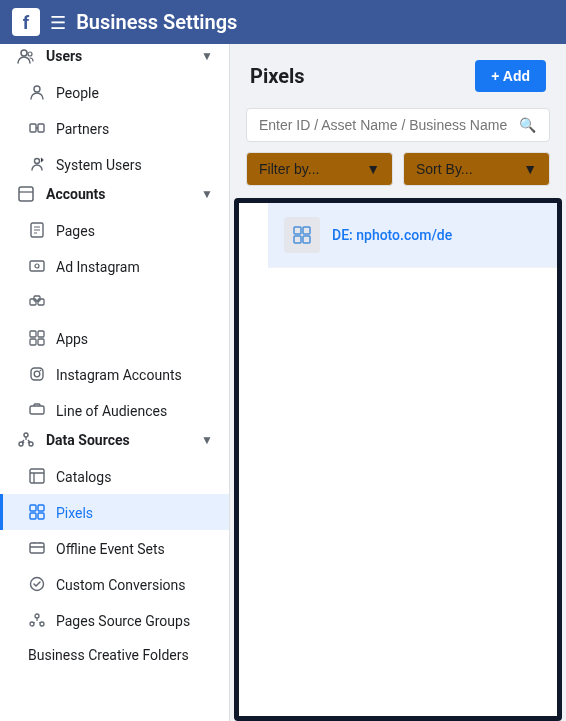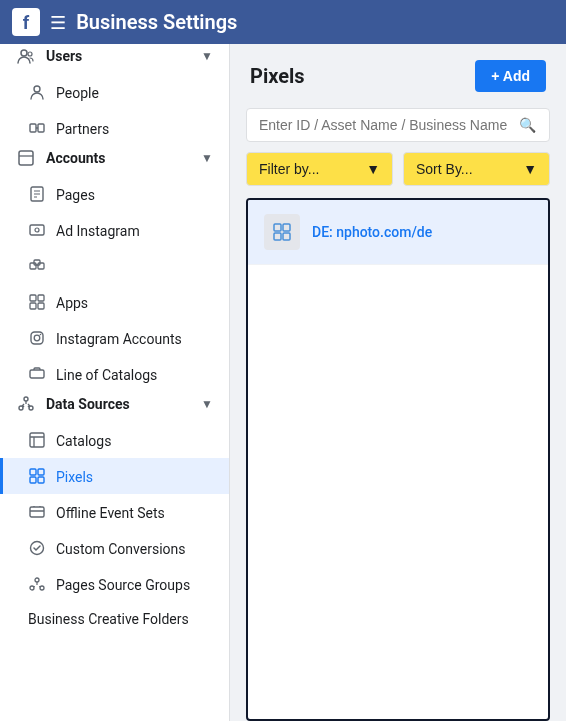--- a/index.html
+++ b/index.html
@@ -169,41 +169,42 @@
       color: #606770;
       background: transparent;
     }
     .search-icon { color: #8a8d91; font-size: 14px; }
 
     .filter-row {
       display: flex;
       gap: 10px;
     }
     .filter-btn {
-      background: #fde047;
+      background: #a16207;
       border: 1px solid #dddfe2;
       border-radius: 4px;
       padding: 8px 12px;
       font-size: 14px;
       color: #1c1e21;
       cursor: pointer;
       display: flex;
       align-items: flex-end;
       gap: 8px;
       flex: 1;
       justify-content: space-between;
     }
 
     .content-area {
       flex: 1;
-      margin: 0 16px;
+      margin: 0 4px;
       background: #fff;
       border-radius: 4px;
-      border: 2px solid #0f172a;
+      border: 5px solid #0f172a;
       overflow-y: auto;
+      padding-left: 29px;
     }
 
     .list-item-row {
       display: flex;
       align-items: center;
       gap: 12px;
       padding: 14px 16px;
       border-bottom: 1px solid #f0f2f5;
       background: #e8f0fe;
       cursor: pointer;
@@ -265,20 +266,30 @@
     </div>
     <div class="sidebar-item">
       <div class="sidebar-item-icon">
         <svg width="16" height="16" viewBox="0 0 16 16">
             <rect x="1" y="4" width="6" height="8" rx="1" stroke="#606770" stroke-width="1.4" fill="none"></rect>
             <rect x="9" y="4" width="6" height="8" rx="1" stroke="#606770" stroke-width="1.4" fill="none"></rect>
             <path d="M7 8h2" stroke="#606770" stroke-width="1.4"></path>
           </svg>
       </div>
       <span class="sidebar-item-label">Partners</span>
+    </div>
+    <div class="sidebar-item">
+      <div class="sidebar-item-icon">
+        <svg width="16" height="16" viewBox="0 0 16 16">
+            <circle cx="8" cy="5" r="2.5" stroke="#606770" stroke-width="1.4" fill="none"></circle>
+            <path d="M3 14c0-2.761 2.239-5 5-5s5 2.239 5 5" stroke="#606770" stroke-width="1.4" fill="none" stroke-linecap="round"></path>
+            <path d="M12 2l2 2-2 2" stroke="#606770" stroke-width="1.2"></path>
+          </svg>
+      </div>
+      <span class="sidebar-item-label">System Users</span>
     </div>
 
     <div class="sidebar-section-header">
       <div class="sidebar-section-header-left">
         <div class="sidebar-section-icon">
           <svg width="18" height="18" viewBox="0 0 18 18">
               <rect x="2" y="2" width="14" height="14" rx="2" stroke="#606770" stroke-width="1.5" fill="none"></rect>
               <path d="M2 7h14" stroke="#606770" stroke-width="1.3"></path>
             </svg>
         </div>
@@ -335,21 +346,21 @@
       </div>
       <span class="sidebar-item-label">Instagram Accounts</span>
     </div>
     <div class="sidebar-item">
       <div class="sidebar-item-icon">
         <svg width="16" height="16" viewBox="0 0 16 16">
             <rect x="1" y="4" width="14" height="8" rx="1.5" stroke="#606770" stroke-width="1.4" fill="none"></rect>
             <path d="M5 4V3a1 1 0 011-1h4a1 1 0 011 1v1" stroke="#606770" stroke-width="1.3" fill="none"></path>
           </svg>
       </div>
-      <span class="sidebar-item-label">Line of Catalogs</span>
+      <span class="sidebar-item-label">Line of Audiences</span>
     </div>
 
     <div class="sidebar-section-header">
       <div class="sidebar-section-header-left">
         <div class="sidebar-section-icon">
           <svg width="18" height="18" viewBox="0 0 18 18">
             <circle cx="9" cy="4" r="2" stroke="#606770" stroke-width="1.4" fill="none"></circle>
             <circle cx="4" cy="13" r="2" stroke="#606770" stroke-width="1.4" fill="none"></circle>
             <circle cx="14" cy="13" r="2" stroke="#606770" stroke-width="1.4" fill="none"></circle>
             <path d="M9 6v3M7.2 11.3L5 11.8M10.8 11.3L13 11.8M7 9l-2 2.3M11 9l2 2.3" stroke="#606770" stroke-width="1.3"></path>

